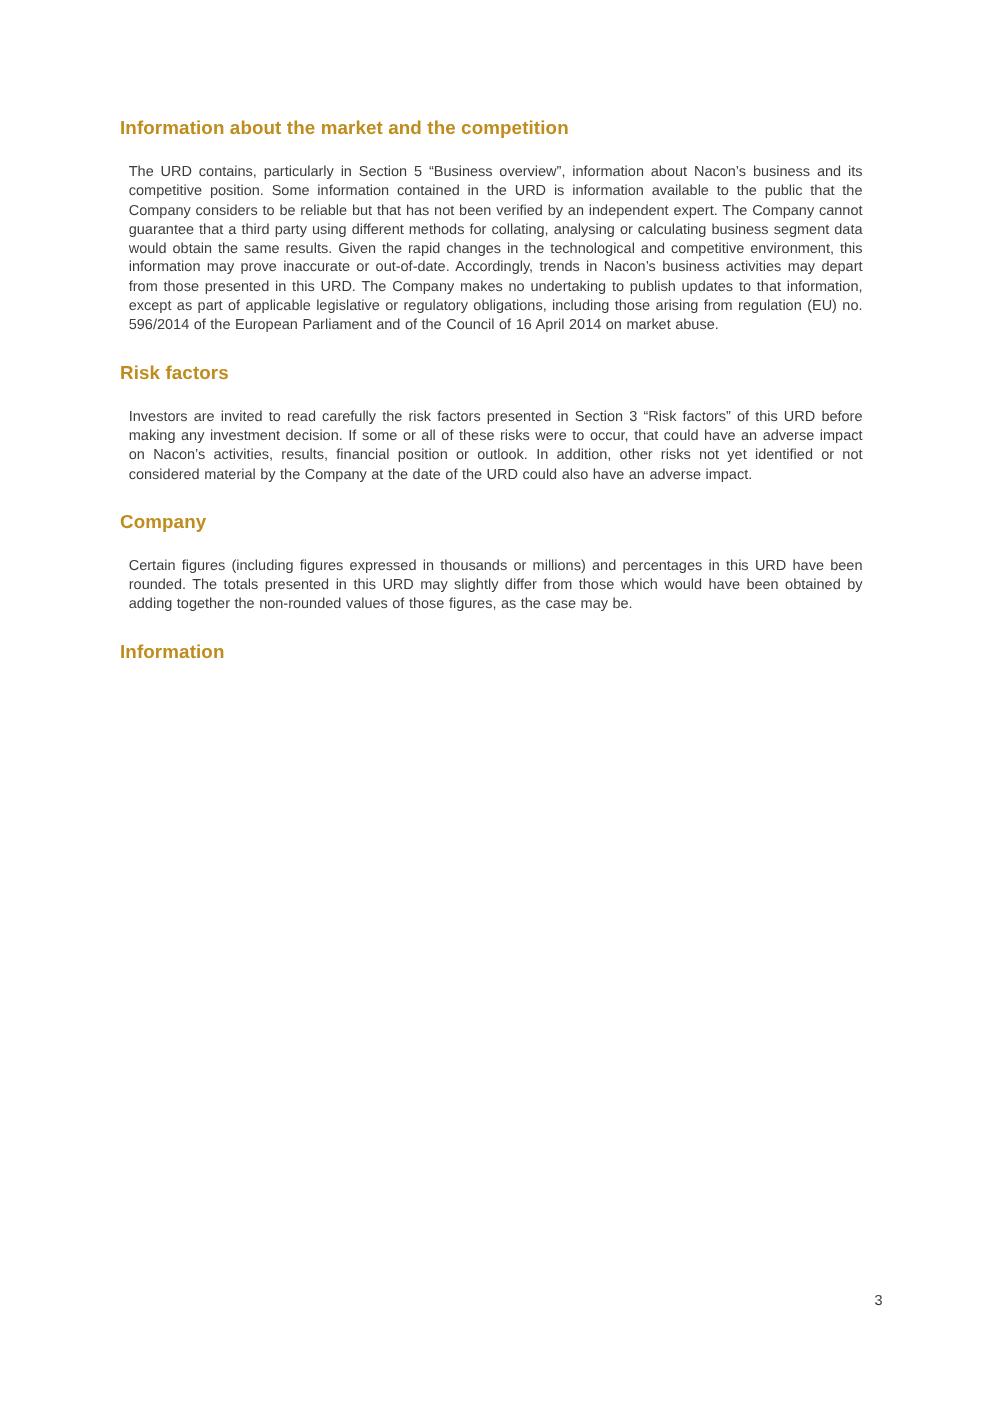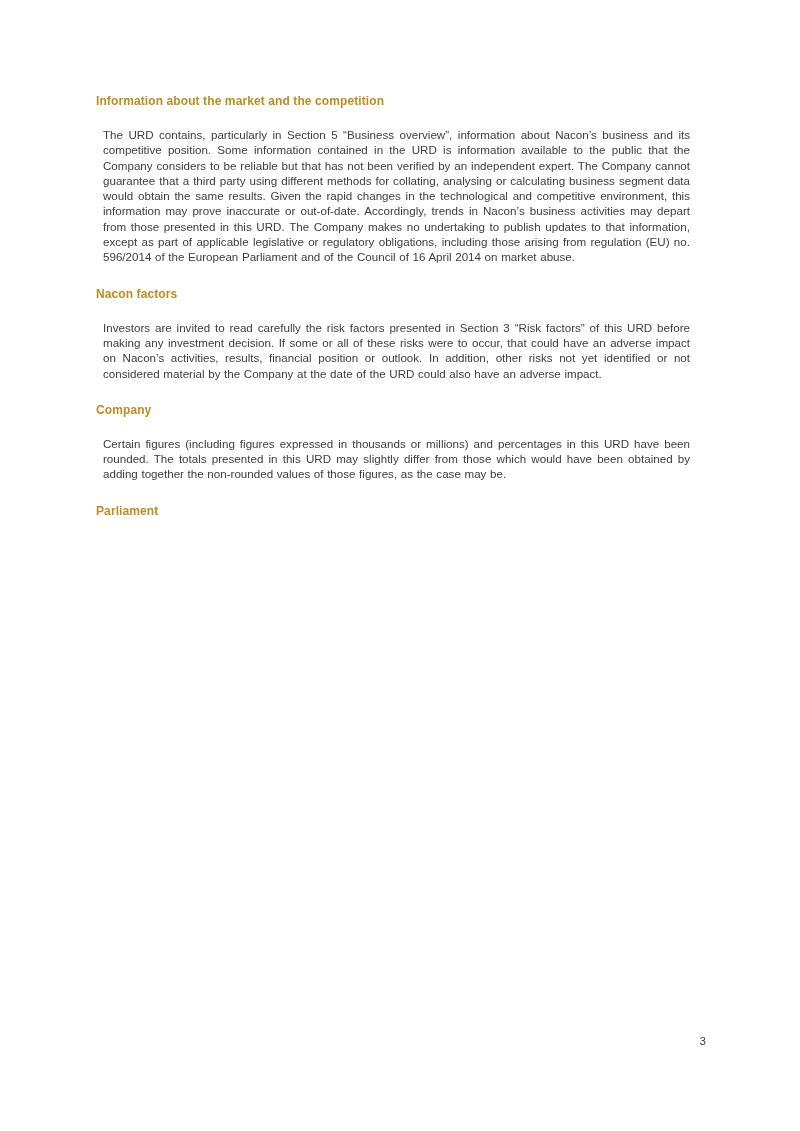--- a/index.html
+++ b/index.html
@@ -15,21 +15,21 @@
     font-family: "Liberation Sans", "DejaVu Sans", sans-serif;
     overflow: hidden;
   }
   .content {
     position: absolute;
     left: 96px;
     top: 94px;
     width: 610px;
   }
   .section-heading {
-    font-size: 12px;
+    font-size: 15px;
     font-weight: bold;
     color: #bf8c1e;
     margin: 0 0 19px 0;
     letter-spacing: 0.1px;
   }
   .section-body {
     font-size: 11.6px;
     line-height: 15.3px;
     color: #3d3d3d;
     text-align: justify;
@@ -52,29 +52,29 @@
 
 <div class="page">
   <div class="content">
 
     <div class="doc-section">
       <h2 class="section-heading">Information about the market and the competition</h2>
       <p class="section-body">The URD contains, particularly in Section 5 “Business overview”, information about Nacon’s business and its competitive position. Some information contained in the URD is information available to the public that the Company considers to be reliable but that has not been verified by an independent expert. The Company cannot guarantee that a third party using different methods for collating, analysing or calculating business segment data would obtain the same results. Given the rapid changes in the technological and competitive environment, this information may prove inaccurate or out-of-date. Accordingly, trends in Nacon’s business activities may depart from those presented in this URD. The Company makes no undertaking to publish updates to that information, except as part of applicable legislative or regulatory obligations, including those arising from regulation (EU) no. 596/2014 of the European Parliament and of the Council of 16 April 2014 on market abuse.</p>
     </div>
 
     <div class="doc-section">
-      <h2 class="section-heading">Nacon factors</h2>
+      <h2 class="section-heading">Risk factors</h2>
       <p class="section-body">Investors are invited to read carefully the risk factors presented in Section 3 “Risk factors” of this URD before making any investment decision. If some or all of these risks were to occur, that could have an adverse impact on Nacon’s activities, results, financial position or outlook. In addition, other risks not yet identified or not considered material by the Company at the date of the URD could also have an adverse impact.</p>
     </div>
 
     <div class="doc-section">
       <h2 class="section-heading">Company</h2>
       <p class="section-body">Certain figures (including figures expressed in thousands or millions) and percentages in this URD have been rounded. The totals presented in this URD may slightly differ from those which would have been obtained by adding together the non-rounded values of those figures, as the case may be.</p>
     </div>
 
     <div class="doc-section">
-      <h2 class="section-heading">Parliament</h2>
+      <h2 class="section-heading">Information</h2>
     </div>
 
   </div>
 
   <div class="page-number">3</div>
 </div>
 
 </body></html>

